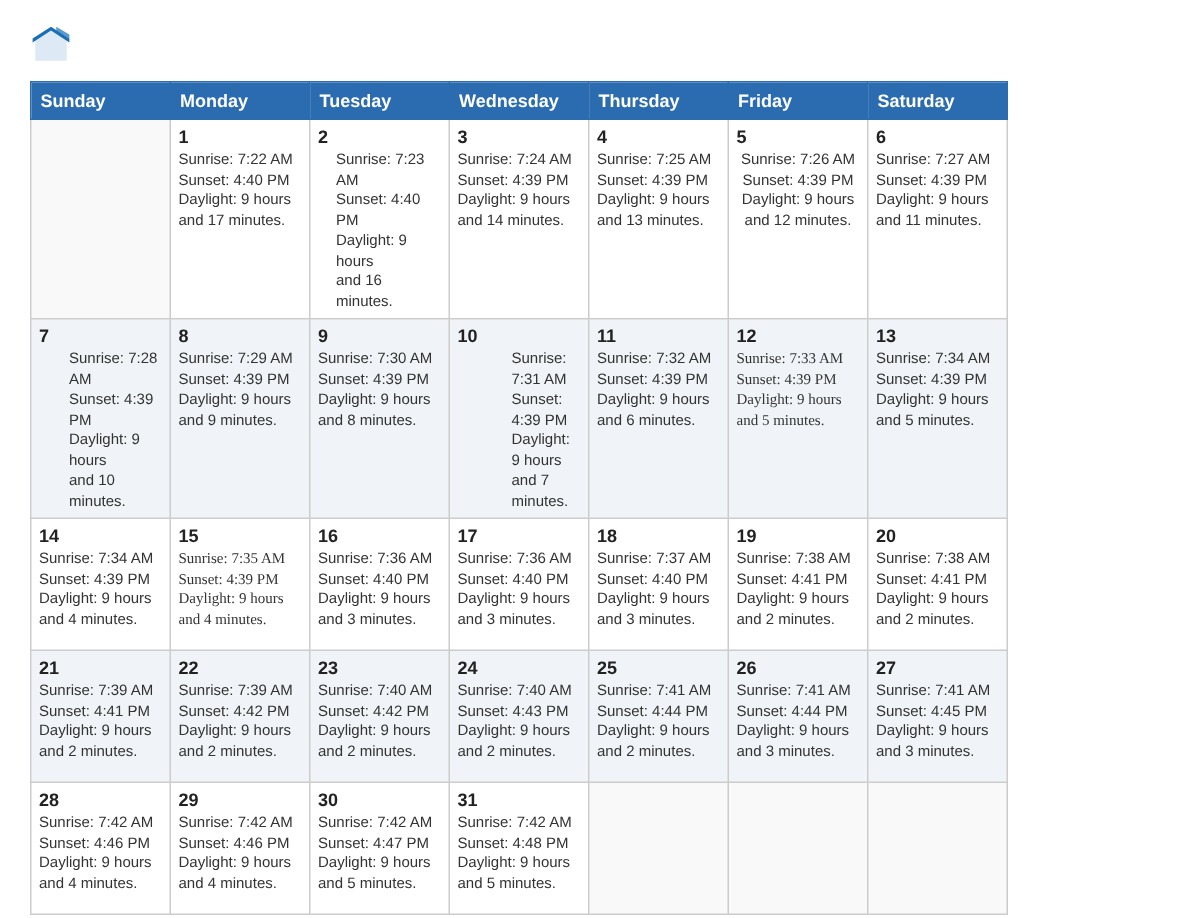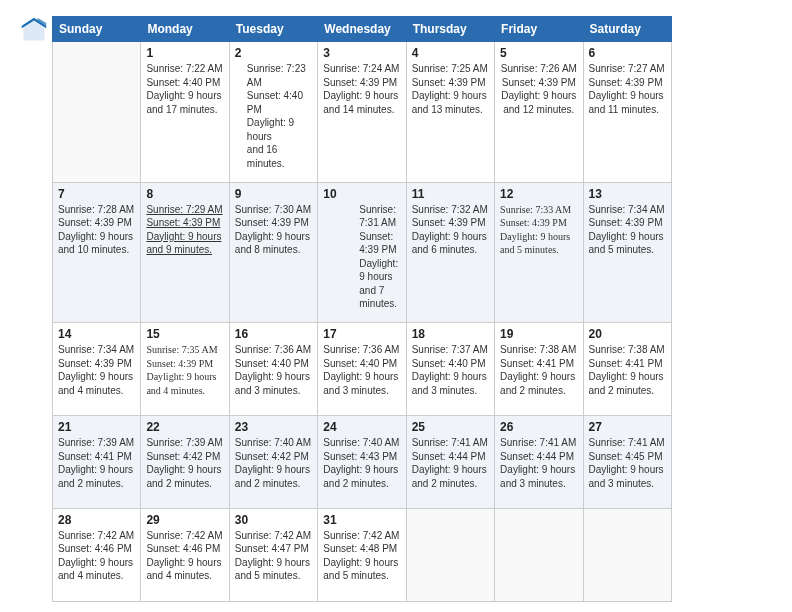--- a/index.html
+++ b/index.html
@@ -8,20 +8,21 @@
       height: 612px;
       font-family: Arial, sans-serif;
       background: #fff;
       overflow: hidden;
     }
     .page {
       width: 692px;
       height: 612px;
       padding: 16px 20px 10px 20px;
       display: flex;
+      flex-direction: column;
     }
     .header {
       display: flex;
       justify-content: space-between;
       align-items: flex-start;
       margin-bottom: 10px;
     }
     .logo {
       display: flex;
       align-items: center;
@@ -183,28 +184,28 @@
             <span class="day-number">6</span>
             <div class="cell-text" style="white-space: pre-line;">Sunrise: 7:27 AM
 Sunset: 4:39 PM
 Daylight: 9 hours
 and 11 minutes.</div>
           </td>
         </tr>
         <tr class="row-shaded">
           <td>
             <span class="day-number">7</span>
-            <div class="cell-text" style="white-space: pre-line;">Sunrise: 7:28 AM
+            <div class="cell-text" style="white-space: pre-line; margin-left: 20px;">Sunrise: 7:28 AM
 Sunset: 4:39 PM
 Daylight: 9 hours
 and 10 minutes.</div>
           </td>
           <td>
             <span class="day-number">8</span>
-            <div class="cell-text" style="white-space: pre-line; text-decoration: underline;">Sunrise: 7:29 AM
+            <div class="cell-text" style="white-space: pre-line;">Sunrise: 7:29 AM
 Sunset: 4:39 PM
 Daylight: 9 hours
 and 9 minutes.</div>
           </td>
           <td>
             <span class="day-number">9</span>
             <div class="cell-text" style="white-space: pre-line;">Sunrise: 7:30 AM
 Sunset: 4:39 PM
 Daylight: 9 hours
 and 8 minutes.</div>

